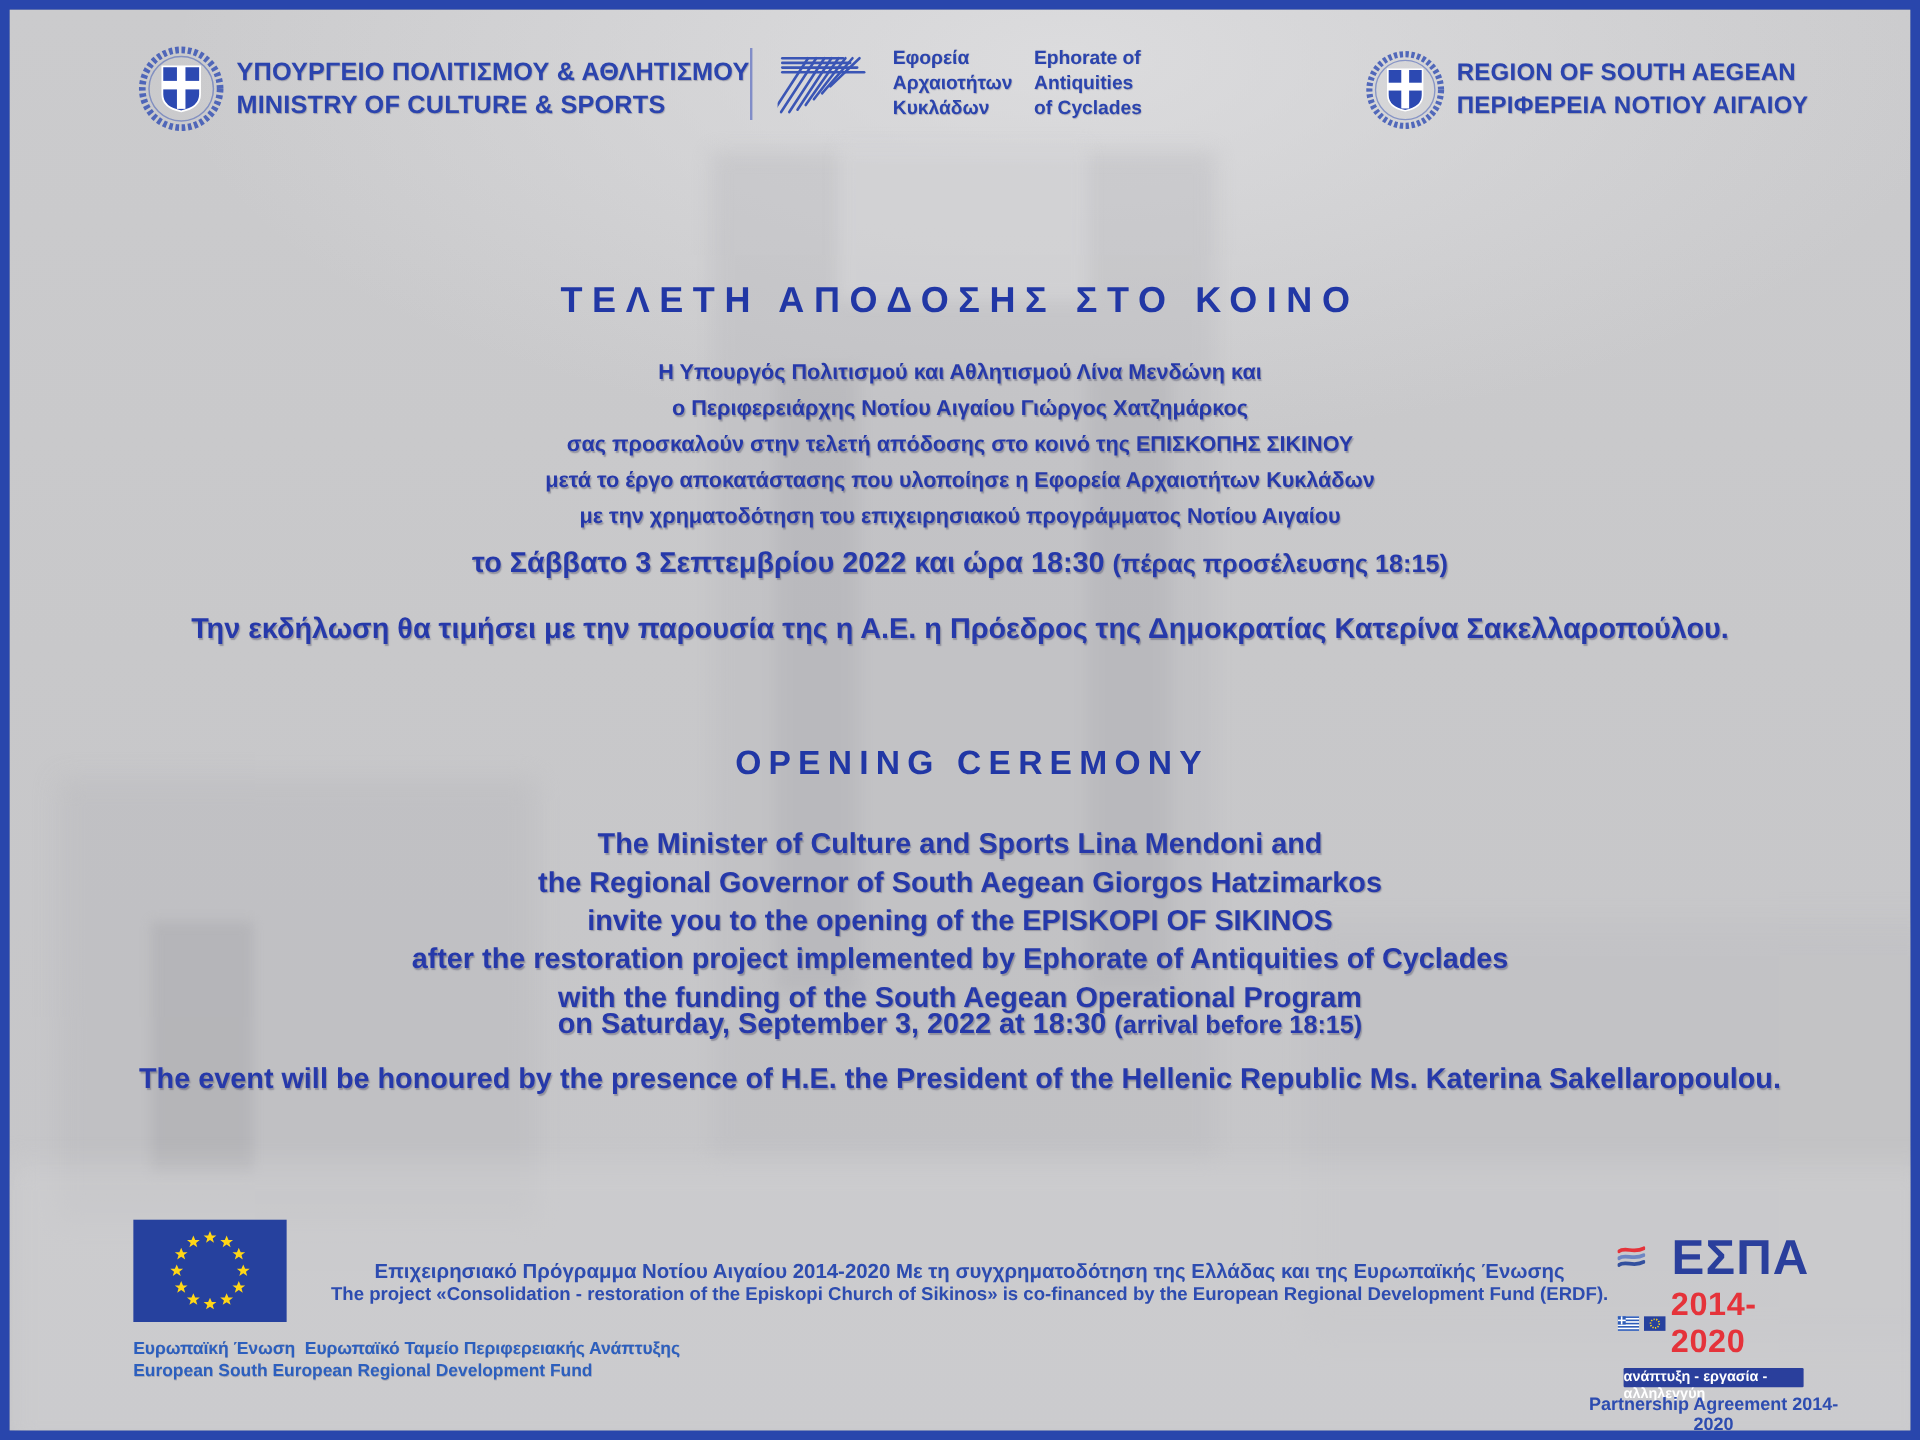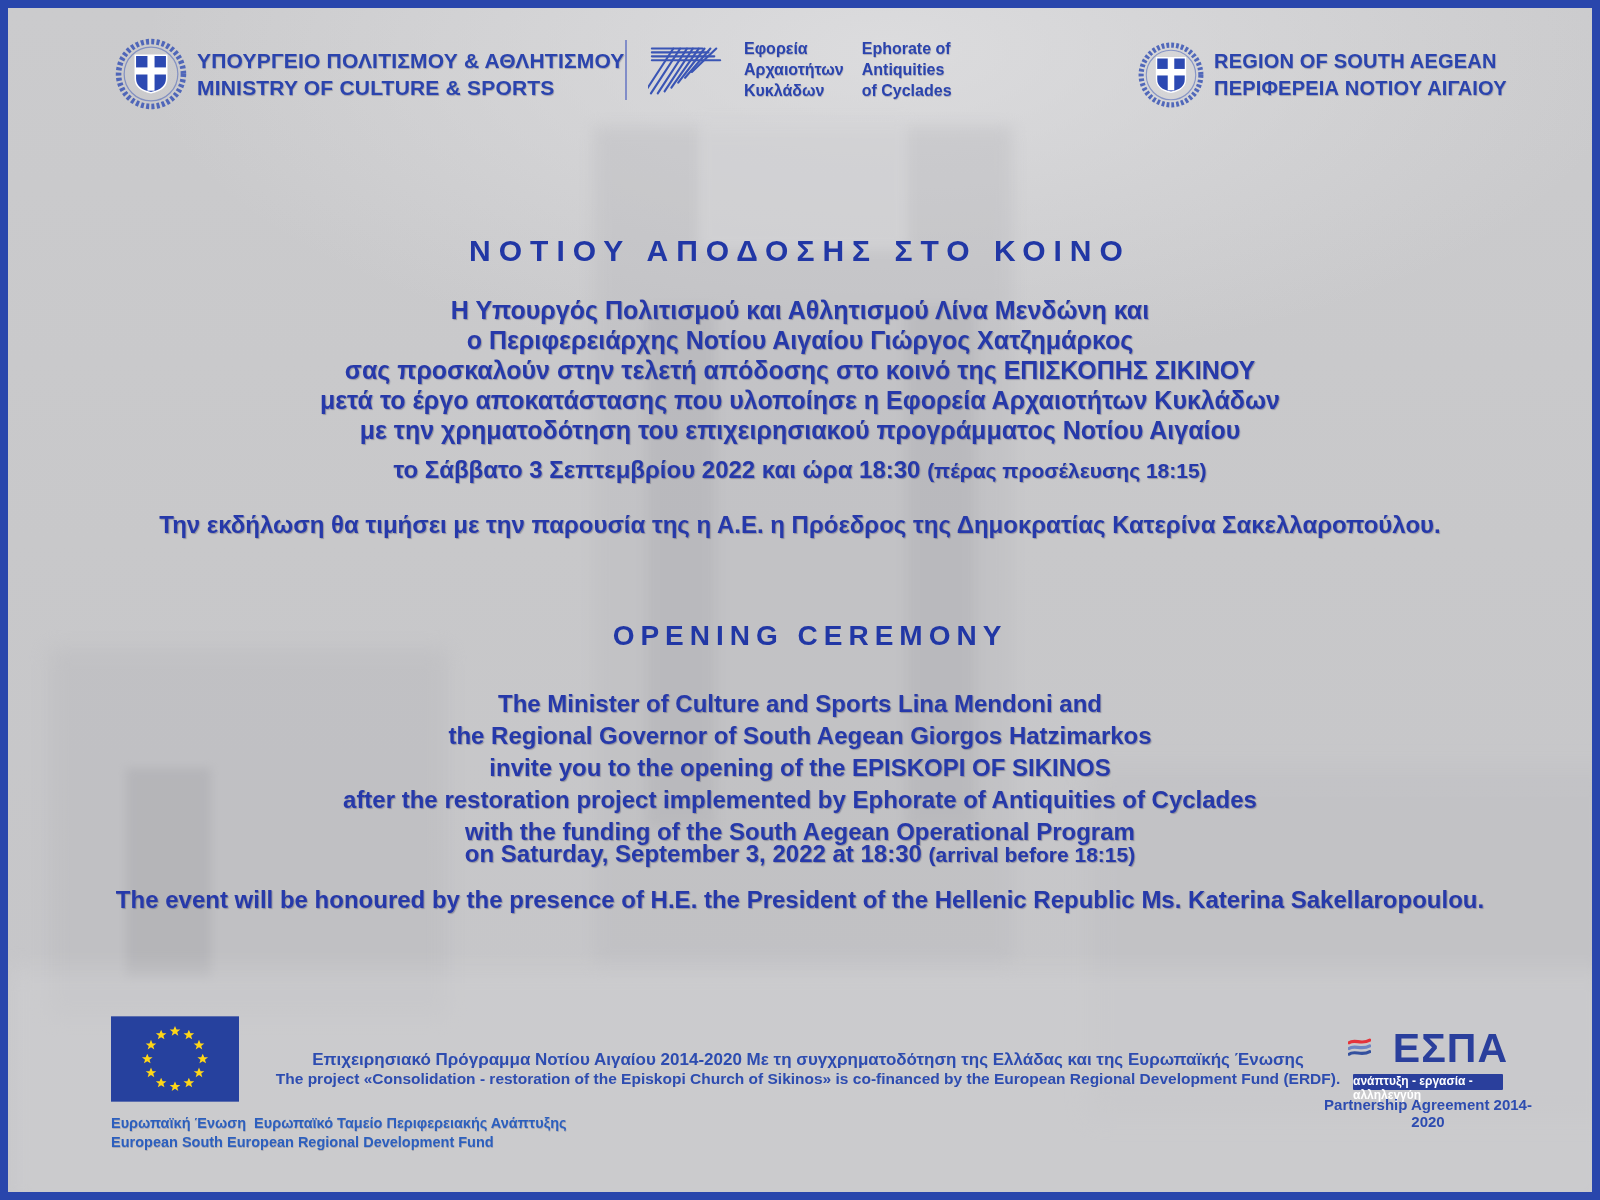--- a/index.html
+++ b/index.html
@@ -32,21 +32,21 @@
   .hdr-text{color:#2b44ae;font-weight:700;font-size:21px;line-height:27px;letter-spacing:.2px;
             text-shadow:.6px .8px .8px rgba(70,70,95,.35);}
   .hdr-text.sm{font-size:20px;}
   .eph-col{color:#2b44ae;font-weight:700;font-size:16px;line-height:21px;
            text-shadow:.5px .7px .7px rgba(70,70,95,.3);}
   .divider{width:2px;background:#6b7bc4;opacity:.8;}
   
   .center-line{left:0;right:0;text-align:center;}
   .blue{color:#2639aa;text-shadow:1px 1.1px 1px rgba(70,70,95,.4);}
   .title-gr{font-size:30px;font-weight:700;letter-spacing:8px;color:#2137a5;}
-  .body-gr{font-size:25px;font-weight:700;line-height:30px;}
+  .body-gr{font-size:18px;font-weight:700;line-height:30px;}
   .date-line{font-size:24px;font-weight:700;}
   .date-note{font-size:21px;}
   .honour{font-size:24px;font-weight:700;}
   .title-en{font-size:28px;font-weight:700;letter-spacing:6px;color:#2137a5;}
   .body-en{font-size:24px;font-weight:700;line-height:32px;}
   
   .eu-captions{color:#2c5fbe;font-weight:700;font-size:14.5px;line-height:19px;
                text-shadow:.4px .5px .5px rgba(70,70,95,.25);}
   .cof-gr{color:#2d4cb0;font-weight:600;font-size:17px;}
   .cof-en{color:#2d4cb0;font-weight:700;font-size:15.5px;}
@@ -133,21 +133,21 @@
   <div class="abs hdr-block" style="left:1128px;top:32px;">
     <svg width="70" height="70">
       <use href="#coat" width="70" height="70"></use>
     </svg>
     <div class="hdr-text sm">
       <div>REGION OF SOUTH AEGEAN</div>
       <div>ΠΕΡΙΦΕΡΕΙΑ ΝΟΤΙΟΥ ΑΙΓΑΙΟΥ</div>
     </div>
   </div>
 
-  <div class="abs center-line title-gr" style="top:226px;">ΝΟΤΙΟΥ ΑΠΟΔΟΣΗΣ ΣΤΟ ΚΟΙΝΟ</div>
+  <div class="abs center-line title-gr" style="top:226px;">ΤΕΛΕΤΗ ΑΠΟΔΟΣΗΣ ΣΤΟ ΚΟΙΝΟ</div>
 
   <div class="abs center-line blue body-gr" style="top:287px;">
     <div>Η Υπουργός Πολιτισμού και Αθλητισμού Λίνα Μενδώνη και</div>
     <div>ο Περιφερειάρχης Νοτίου Αιγαίου Γιώργος Χατζημάρκος</div>
     <div>σας προσκαλούν στην τελετή απόδοσης στο κοινό της ΕΠΙΣΚΟΠΗΣ ΣΙΚΙΝΟΥ</div>
     <div>μετά το έργο αποκατάστασης που υλοποίησε η Εφορεία Αρχαιοτήτων Κυκλάδων</div>
     <div>με την χρηματοδότηση του επιχειρησιακού προγράμματος Νοτίου Αιγαίου</div>
   </div>
 
   <div class="abs center-line blue date-line" style="top:448px;">
@@ -203,19 +203,37 @@
 
   <div class="abs" style="left:1340px;top:1020px;width:160px;">
     <div style="display:flex;align-items:center;gap:22px;justify-content:center;">
       <svg width="44" height="40" viewBox="0 0 44 40">
         <path d="M2 10 C 12 2, 26 14, 42 5" stroke="#e5333a" stroke-width="6" fill="none" stroke-linecap="round"></path>
         <path d="M2 21 C 12 13, 26 25, 42 16" stroke="#6e86c3" stroke-width="6" fill="none" stroke-linecap="round"></path>
         <path d="M2 32 C 12 24, 26 36, 42 27" stroke="#33509e" stroke-width="6" fill="none" stroke-linecap="round"></path>
       </svg>
       <div class="espa-name">ΕΣΠΑ</div>
     </div>
+    <div style="display:flex;align-items:center;gap:4px;justify-content:center;margin-top:4px;">
+      <svg width="21" height="14" viewBox="0 0 18 12">
+        <rect width="18" height="12" fill="#ffffff"></rect>
+        <rect y="0" width="18" height="1.33" fill="#2e5cb8"></rect>
+        <rect y="2.66" width="18" height="1.33" fill="#2e5cb8"></rect>
+        <rect y="5.33" width="18" height="1.33" fill="#2e5cb8"></rect>
+        <rect y="8" width="18" height="1.33" fill="#2e5cb8"></rect>
+        <rect y="10.66" width="18" height="1.34" fill="#2e5cb8"></rect>
+        <rect width="6.7" height="6.7" fill="#2e5cb8"></rect>
+        <rect x="2.7" y="0" width="1.3" height="6.7" fill="#ffffff"></rect>
+        <rect x="0" y="2.7" width="6.7" height="1.3" fill="#ffffff"></rect>
+      </svg>
+      <svg width="21" height="14" viewBox="0 0 18 12">
+        <rect width="18" height="12" fill="#26419e"></rect>
+        <circle cx="9" cy="6" r="3.6" fill="none" stroke="#ffd617" stroke-width="1.4" stroke-dasharray="1 1.2"></circle>
+      </svg>
+      <div class="espa-period">2014-2020</div>
+    </div>
     <div class="espa-bar" style="width:150px;height:16px;margin:6px auto 0;">
       <span>ανάπτυξη - εργασία - αλληλεγγύη</span>
     </div>
     <div class="espa-agree" style="width:240px;margin-left:-40px;margin-top:6px;">Partnership Agreement 2014-2020</div>
   </div>
 
 </div>
 
 </body></html>

